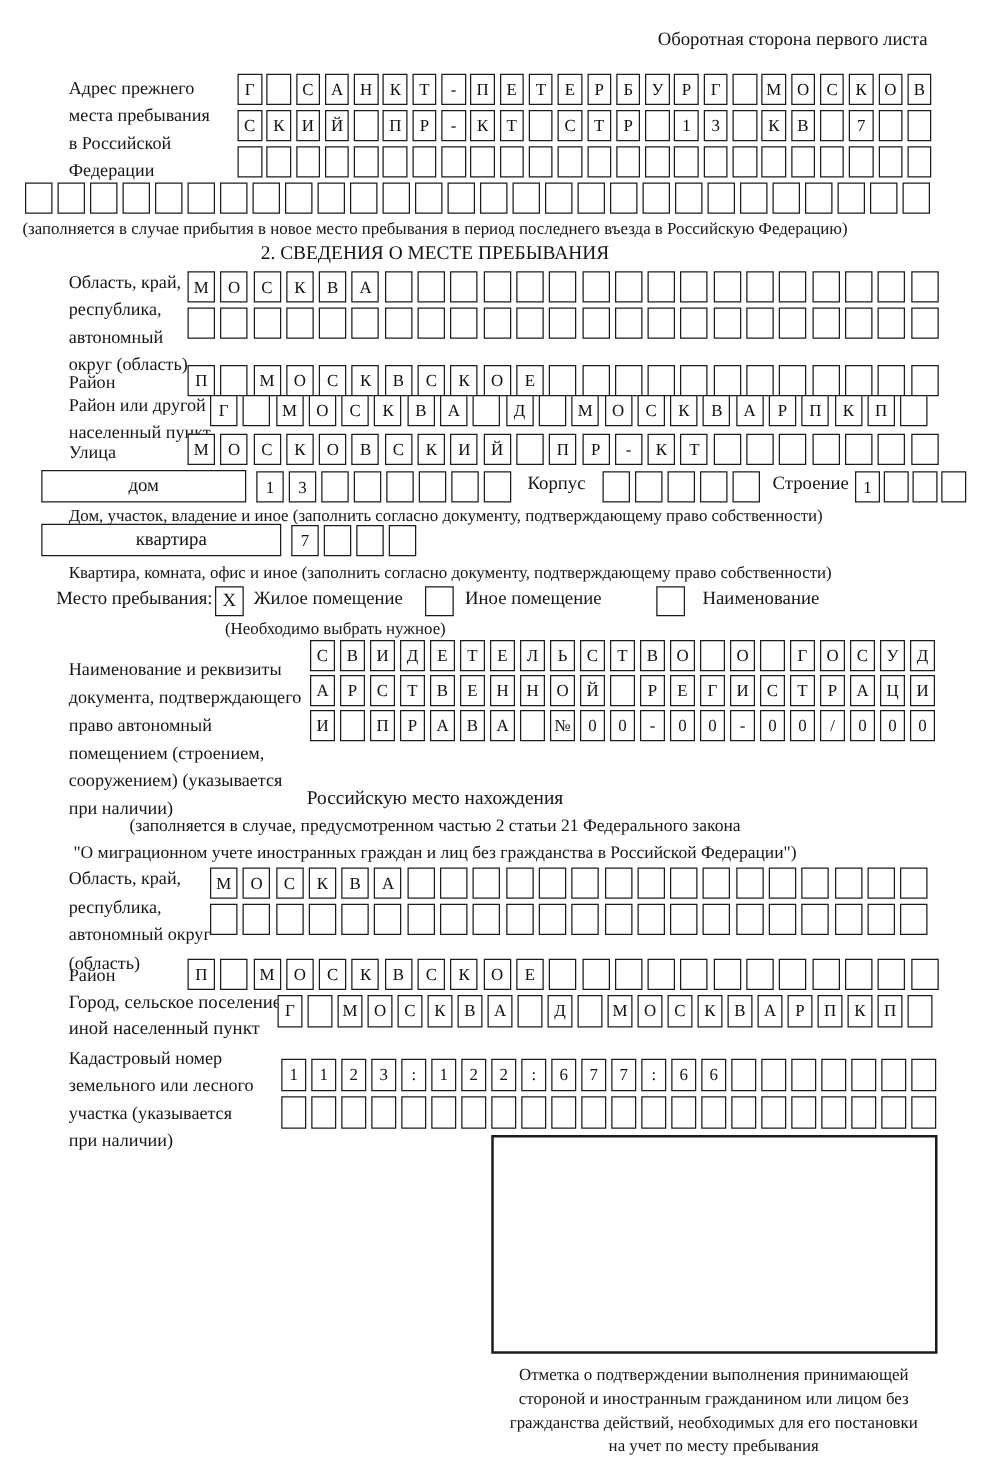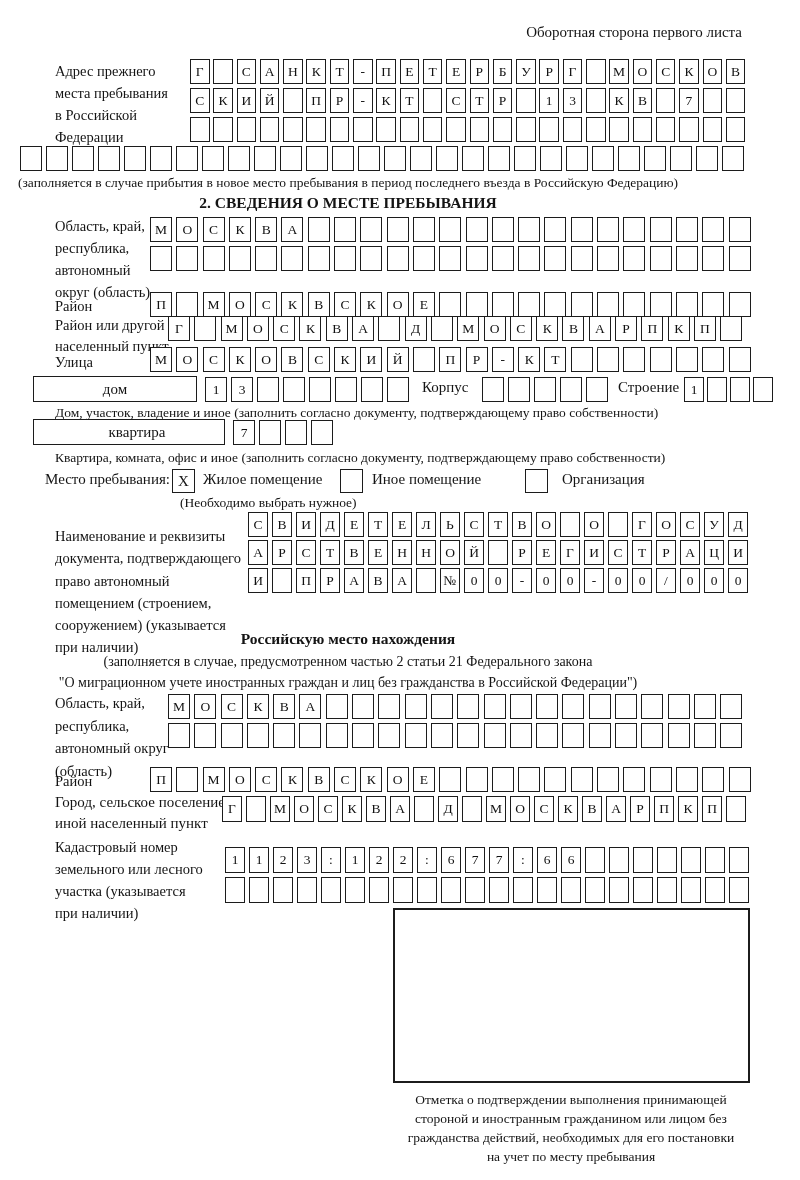--- a/index.html
+++ b/index.html
@@ -18,21 +18,21 @@
     font-size:13.5px;color:#111;flex:none;
   }
   .widebox{
     box-sizing:border-box;border:1.7px solid #1c1c1c;background:#fff;
     display:flex;align-items:center;justify-content:center;font-size:15px;
   }
   .checkbox{
     box-sizing:border-box;border:1.7px solid #1c1c1c;width:23px;height:24px;
     display:flex;align-items:center;justify-content:center;font-size:15px;
   }
-  .title{font-weight:bold;font-size:15.5px;}
+  .title{font-weight:normal;font-size:15.5px;}
   .note2{font-size:14px;}
   .inline-lbl{font-size:15px;white-space:nowrap;}
   
   .g-prev .cell{width:19.5px;height:25px;margin-right:3.8px;}
   .g-wide .cell{width:22px;height:25px;margin-right:4px;}
   .g-main .cell{width:22px;height:25px;margin-right:4.3px;}
   .g-doc .cell{width:20px;height:25px;margin-right:4px;}
   .g-kad .cell{width:20px;height:26px;margin-right:4px;}
   .g-dom .cell{width:22px;height:25px;margin-right:4px;}
   .g-str .cell{width:20px;height:25px;margin-right:3px;}
@@ -346,21 +346,21 @@
     <span>X</span>
   </div>
   <div class="abs inline-lbl" style="left:203px;top:471px;">Жилое помещение</div>
   <div class="abs checkbox" style="left:340px;top:469px;">
     <span></span>
   </div>
   <div class="abs inline-lbl" style="left:372px;top:471px;">Иное помещение</div>
   <div class="abs checkbox" style="left:525px;top:469px;">
     <span></span>
   </div>
-  <div class="abs inline-lbl" style="left:562px;top:471px;">Организация</div>
+  <div class="abs inline-lbl" style="left:562px;top:471px;">Наименование</div>
   <div class="abs cap" style="left:180px;top:495px;">(Необходимо выбрать нужное)</div>
 
   <div class="abs lbl" style="left:55px;top:525px;width:200px;line-height:22.3px;">
       <div>Наименование и реквизиты</div>
       <div>документа, подтверждающего</div>
       <div>право автономный</div>
       <div>помещением (строением,</div>
       <div>сооружением) (указывается</div>
       <div>при наличии)</div>
     </div>

